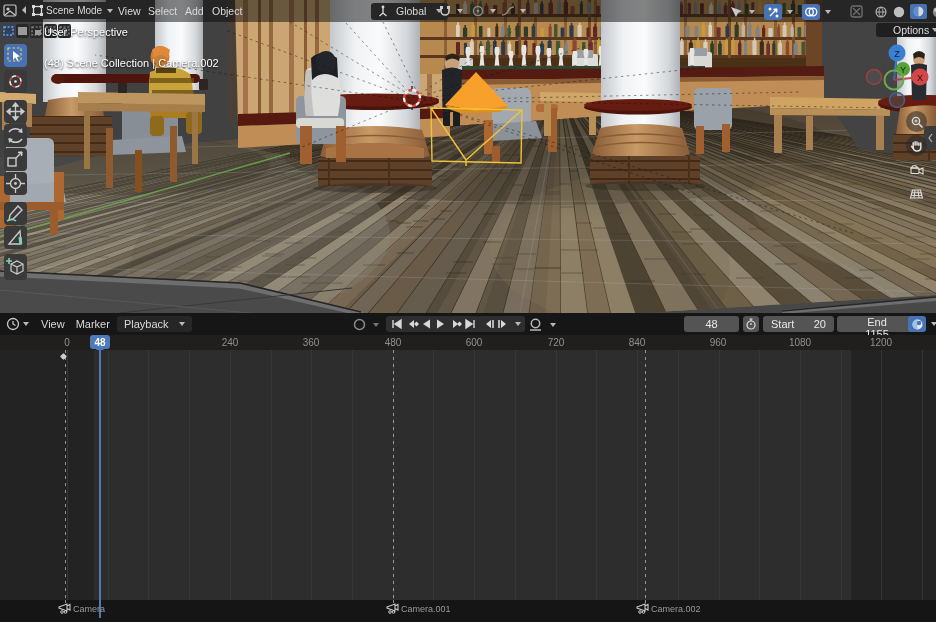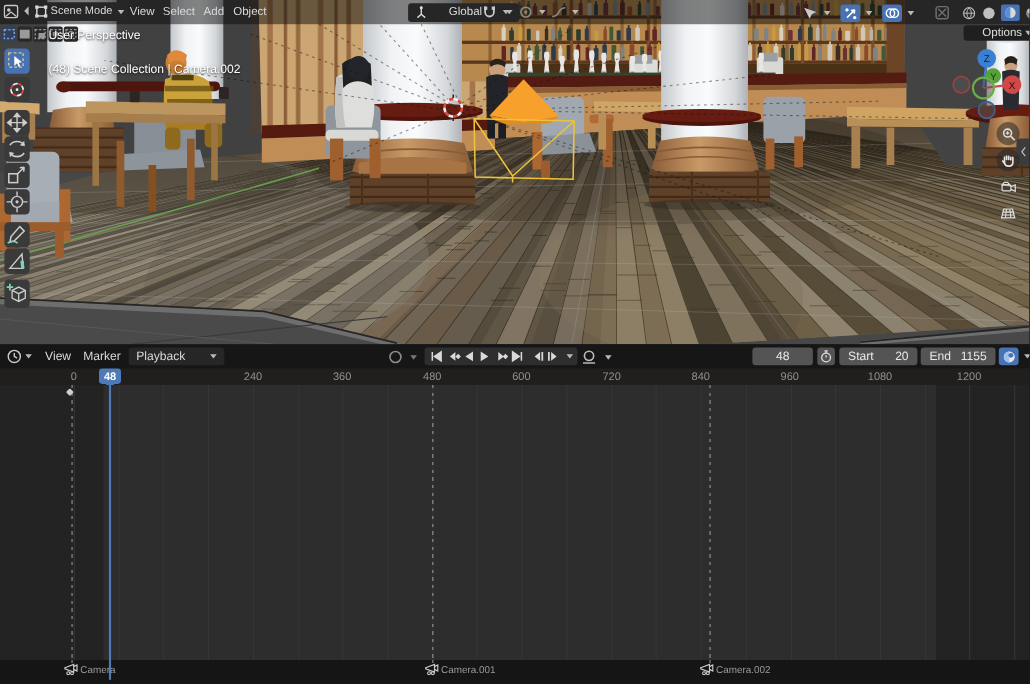--- a/index.html
+++ b/index.html
@@ -2,21 +2,21 @@
 <html><head><meta charset="utf-8">
 <style>
   html,body{margin:0;padding:0;background:#111;}
   #app{position:relative;width:936px;height:622px;overflow:hidden;
        font-family:"Liberation Sans",sans-serif;background:#1d1d1d;}
   .abs{position:absolute;}
   
   #tophdr{left:0;top:0;width:936px;height:22px;background:rgba(10,10,10,0.50);z-index:5;
           display:flex;align-items:center;color:#d9d9d9;font-size:10.5px;}
   .menu{padding:0 4px;margin-right:3px;}
-  .drop{display:flex;align-items:center;gap:19px;}
+  .drop{display:flex;align-items:center;gap:7px;}
   .caret{width:0;height:0;border-left:3.5px solid transparent;border-right:3.5px solid transparent;
          border-top:4px solid #b9b9b9;display:inline-block;margin-left:3px;}
   
   #vp{left:0;top:0;width:936px;height:313px;background:#454545;}
   
   .tbtn{position:absolute;left:4px;width:23px;height:23px;border-radius:4px;background:#3a3a3a;}
   
   .selbtn{position:absolute;top:24px;width:13px;height:14px;background:#292929;border-radius:2px;}
   
   .ovtext{position:absolute;color:#fff;font-size:11px;text-shadow:0 1px 2px rgba(0,0,0,.8);white-space:nowrap;}
@@ -1429,21 +1429,21 @@
     <div class="field" style="left:743px;width:16px;">
         <svg width="12" height="12" viewBox="0 0 12 12">
           <circle cx="6" cy="7" r="4" stroke="#ddd" stroke-width="1.2" fill="none"></circle>
           <path d="M6 5 V7 M4.5 1 H7.5 M6 1 V3" stroke="#ddd" stroke-width="1.2"></path>
         </svg>
       </div>
     <div class="field" style="left:763px;width:71px;justify-content:space-between;padding:0 8px;box-sizing:border-box;">
         <span>Start</span>
         <span>20</span>
       </div>
-    <div class="field" style="left:837px;width:68px;justify-content:space-between;padding:0 8px;box-sizing:border-box;">
+    <div class="field" style="left:837px;width:80px;justify-content:space-between;padding:0 8px;box-sizing:border-box;flex-direction:column;">
         <span>End</span>
         <span>1155</span>
       </div>
     <div class="abs" style="left:908px;top:3px;width:18px;height:16px;background:#4772b3;border-radius:3px;display:flex;align-items:center;justify-content:center;">
       <svg width="13" height="13" viewBox="0 0 13 13">
           <circle cx="6.5" cy="6.5" r="5" fill="#e8e8e8"></circle>
           <path d="M6.5 1.5 a5 5 0 0 0 0 10 Z" fill="#9cc1ea"></path>
           <circle cx="8" cy="5" r="2.2" fill="#4772b3"></circle>
         </svg>
     </div>

